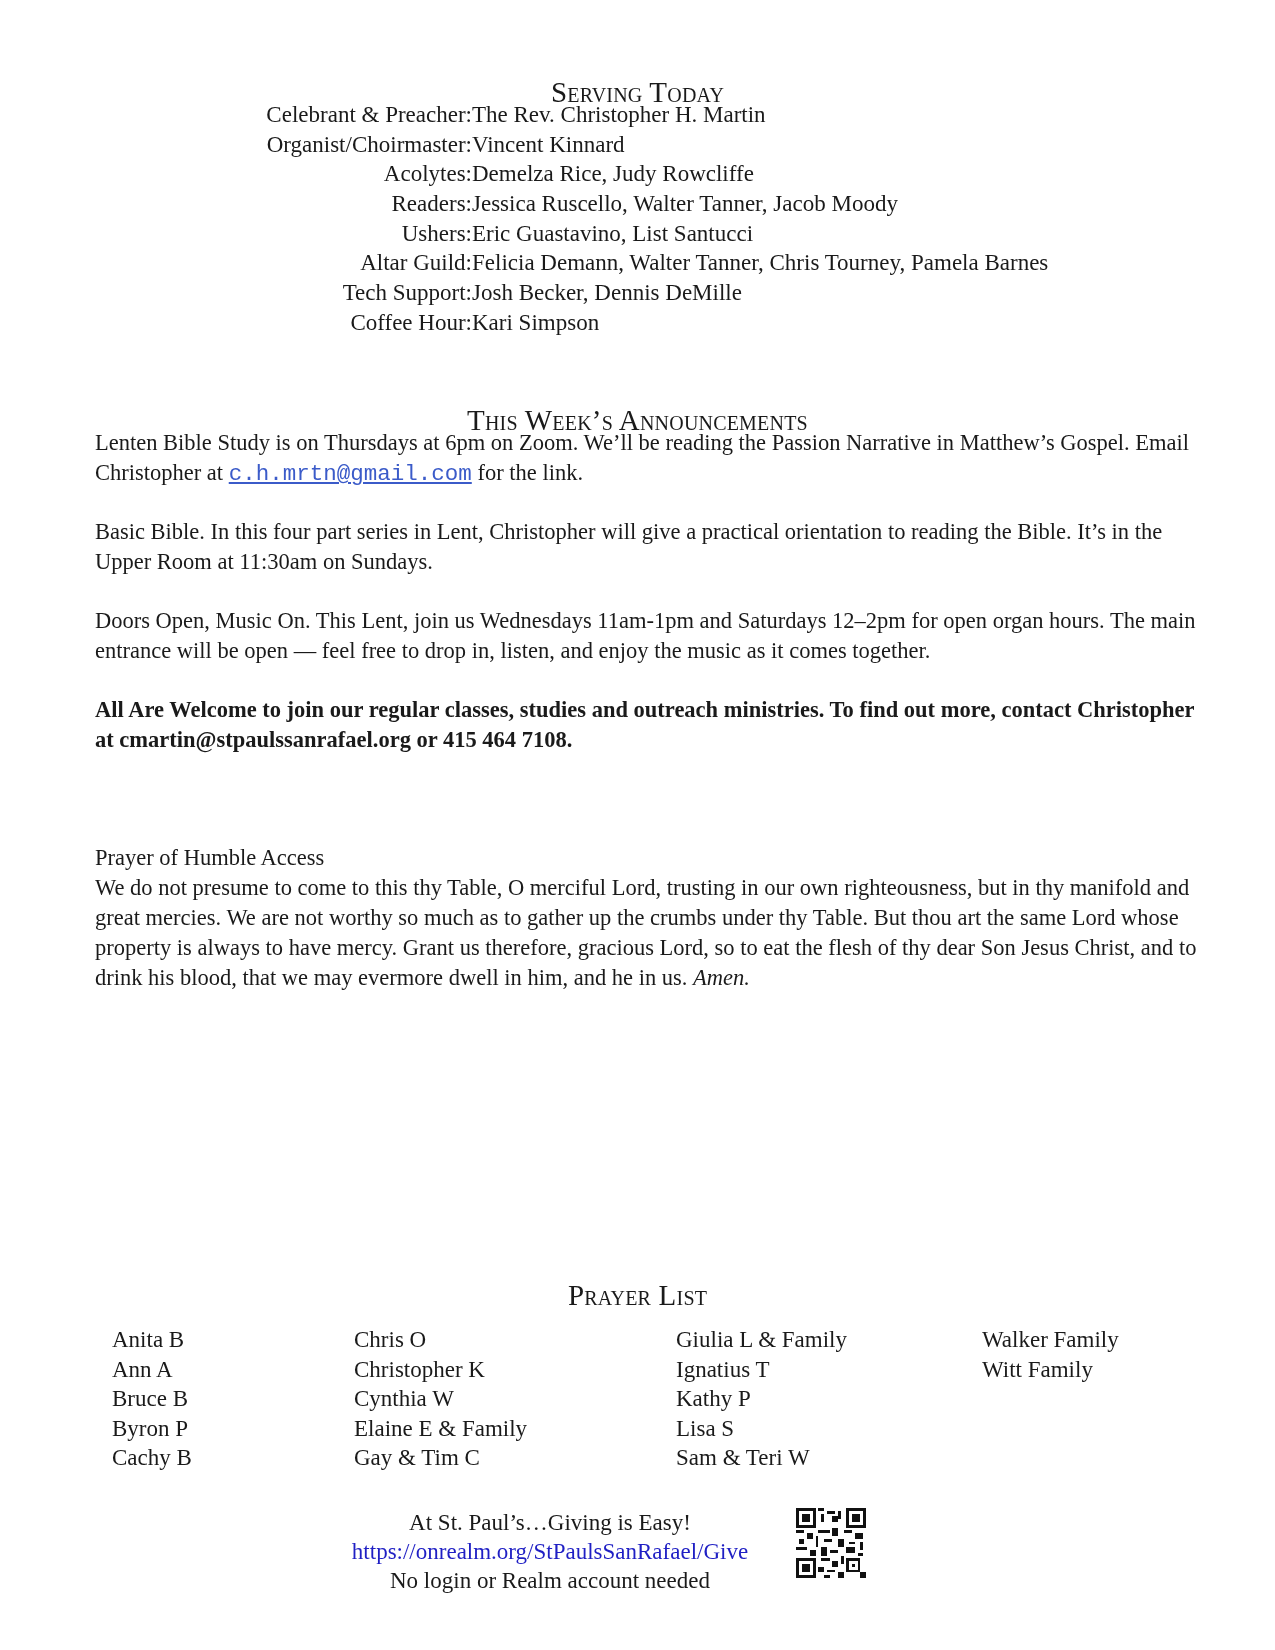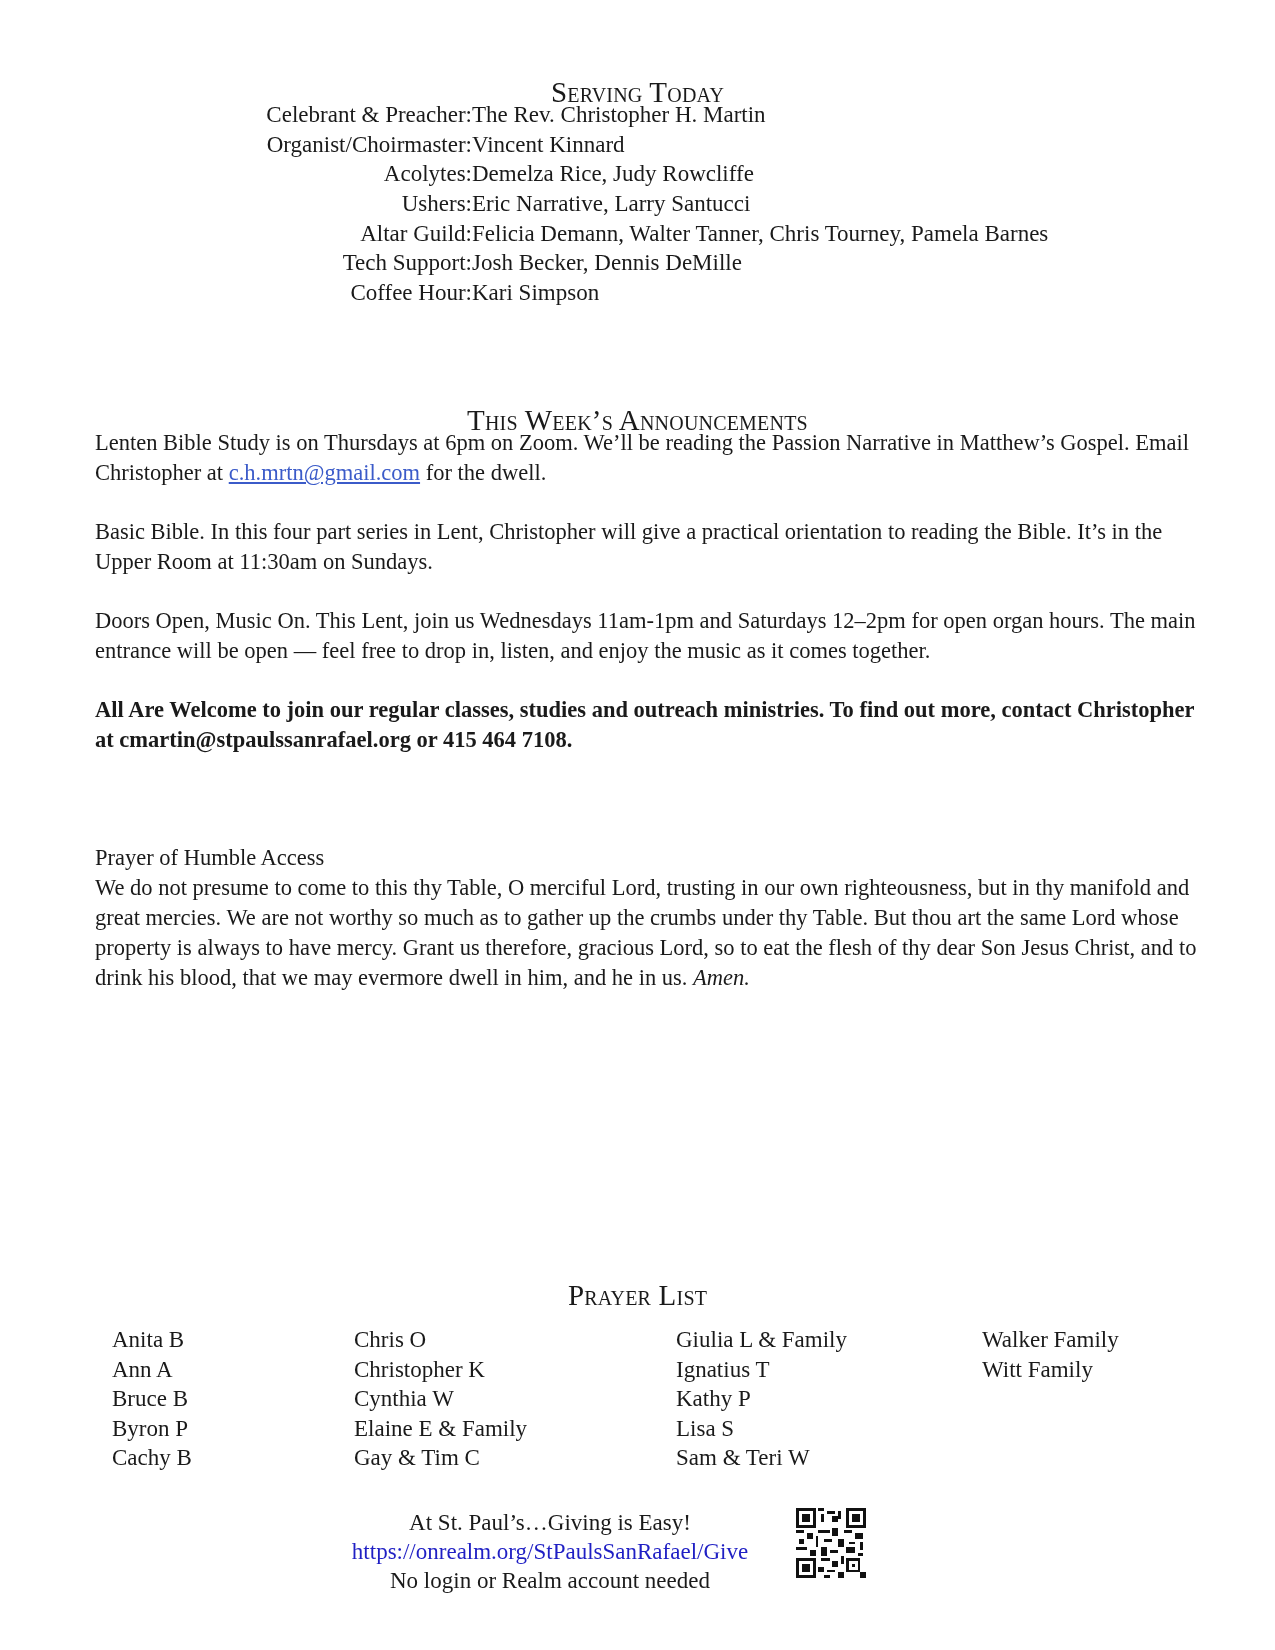--- a/index.html
+++ b/index.html
@@ -5,21 +5,21 @@
   html, body { margin: 0; padding: 0; background: #ffffff; }
   body { width: 1275px; height: 1650px; position: relative; overflow: hidden;
          font-family: "Liberation Serif", "DejaVu Serif", serif; color: #1a1a1a; }
   .sec-title { position: absolute; left: 0; width: 1275px; text-align: center;
                font-size: 29px; font-variant: small-caps; letter-spacing: 0.2px; margin-top: 36px; }
   .roster { position: absolute; left: 170px; top: 100px; }
   .roster-row { height: 29.7px; font-size: 23px; line-height: 29.7px; display: flex; }
   .roster-label { width: 302px; text-align: right; }
   .para { position: absolute; left: 95px; width: 1110px; font-size: 22.5px; line-height: 30px; }
   .para b { font-weight: normal; }
-  .link { color: #3b5bc9; text-decoration: underline; }
+  .link { color: #3b5bc9; text-decoration: underline; font-family: Liberation Mono, monospace; }
   .prayer-title { font-weight: normal; }
   .plist { position: absolute; top: 1325px; font-size: 23px; line-height: 29.5px; }
   .giving { position: absolute; left: 315px; top: 1508px; width: 470px; text-align: center;
             font-size: 23px; line-height: 29px; }
   .give-url { color: #1f1fc4; }
   .qr { position: absolute; left: 796px; top: 1508px; width: 70px; height: 70px; }
 </style>
 </head>
 <body>
 
@@ -32,40 +32,44 @@
     </div>
   <div class="roster-row">
       <span class="roster-label">Organist/Choirmaster:</span>
       <span>Vincent Kinnard</span>
     </div>
   <div class="roster-row">
       <span class="roster-label">Acolytes:</span>
       <span>Demelza Rice, Judy Rowcliffe</span>
     </div>
   <div class="roster-row">
+      <span class="roster-label">Readers:</span>
+      <span>Jessica Ruscello, Walter Tanner, Jacob Moody</span>
+    </div>
+  <div class="roster-row">
       <span class="roster-label">Ushers:</span>
-      <span>Eric Narrative, Larry Santucci</span>
+      <span>Eric Guastavino, List Santucci</span>
     </div>
   <div class="roster-row">
       <span class="roster-label">Altar Guild:</span>
       <span>Felicia Demann, Walter Tanner, Chris Tourney, Pamela Barnes</span>
     </div>
   <div class="roster-row">
       <span class="roster-label">Tech Support:</span>
       <span>Josh Becker, Dennis DeMille</span>
     </div>
   <div class="roster-row">
       <span class="roster-label">Coffee Hour:</span>
       <span>Kari Simpson</span>
     </div>
 </div>
 
 <div class="sec-title" style="top:368px">This Week’s Announcements</div>
 
-<div class="para" style="top:428px"><b>Lenten Bible Study</b><span> is on Thursdays at 6pm on Zoom. We’ll be reading the Passion Narrative in Matthew’s Gospel. Email Christopher at </span><a class="link">c.h.mrtn@gmail.com</a><span> for the dwell.</span></div>
+<div class="para" style="top:428px"><b>Lenten Bible Study</b><span> is on Thursdays at 6pm on Zoom. We’ll be reading the Passion Narrative in Matthew’s Gospel. Email Christopher at </span><a class="link">c.h.mrtn@gmail.com</a><span> for the link.</span></div>
 
 <div class="para" style="top:517px"><b>Basic Bible.</b><span> In this four part series in Lent, Christopher will give a practical orientation to reading the Bible. It’s in the Upper Room at 11:30am on Sundays.</span></div>
 
 <div class="para" style="top:606px"><b>Doors Open, Music On.</b><span> This Lent, join us Wednesdays 11am-1pm and Saturdays 12–2pm for open organ hours. The main entrance will be open — feel free to drop in, listen, and enjoy the music as it comes together.</span></div>
 
 <div class="para" style="top:695px; font-weight:bold">All Are Welcome to join our regular classes, studies and outreach ministries. To find out more, contact Christopher at cmartin@stpaulssanrafael.org or 415 464 7108.</div>
 
 <div class="para" style="top:843px">
   <div class="prayer-title">Prayer of Humble Access</div>
   <span>We do not presume to come to this thy Table, O merciful Lord, trusting in our own righteousness, but in thy manifold and great mercies. We are not worthy so much as to gather up the crumbs under thy Table. But thou art the same Lord whose property is always to have mercy. Grant us therefore, gracious Lord, so to eat the flesh of thy dear Son Jesus Christ, and to drink his blood, that we may evermore dwell in him, and he in us. </span><i>Amen.</i>

